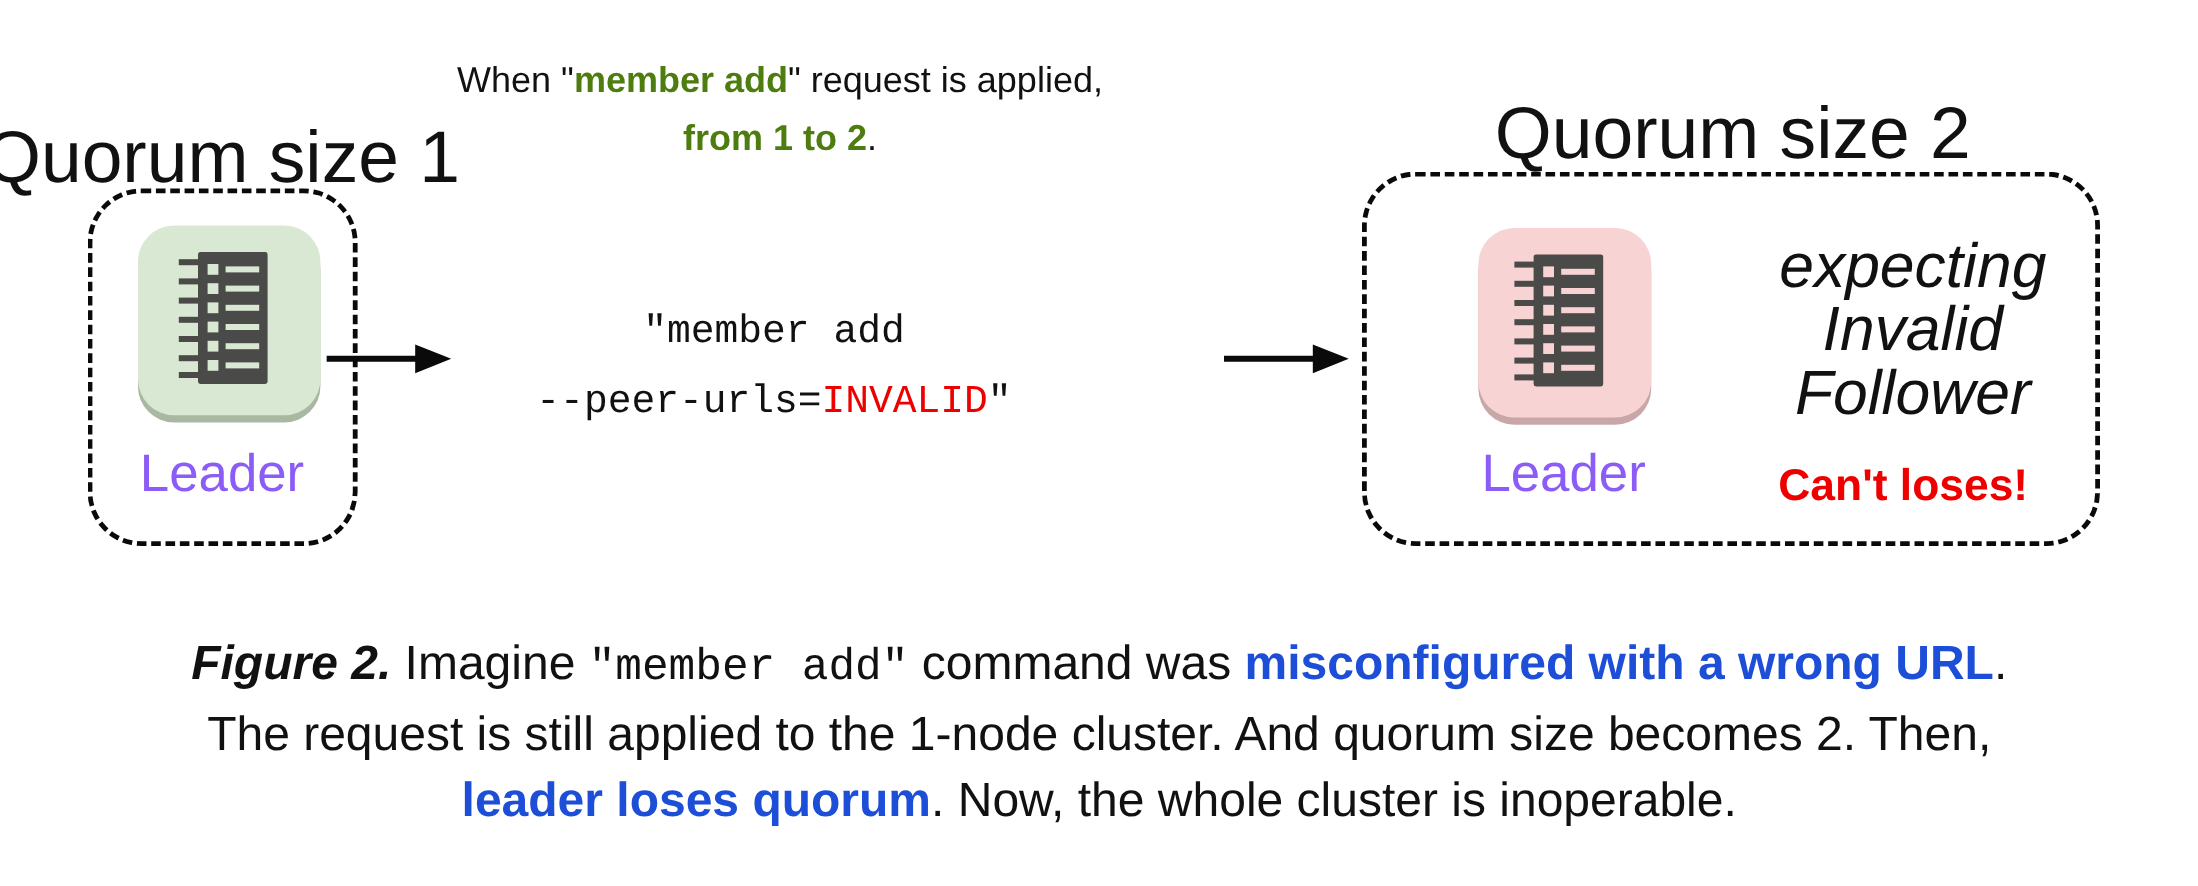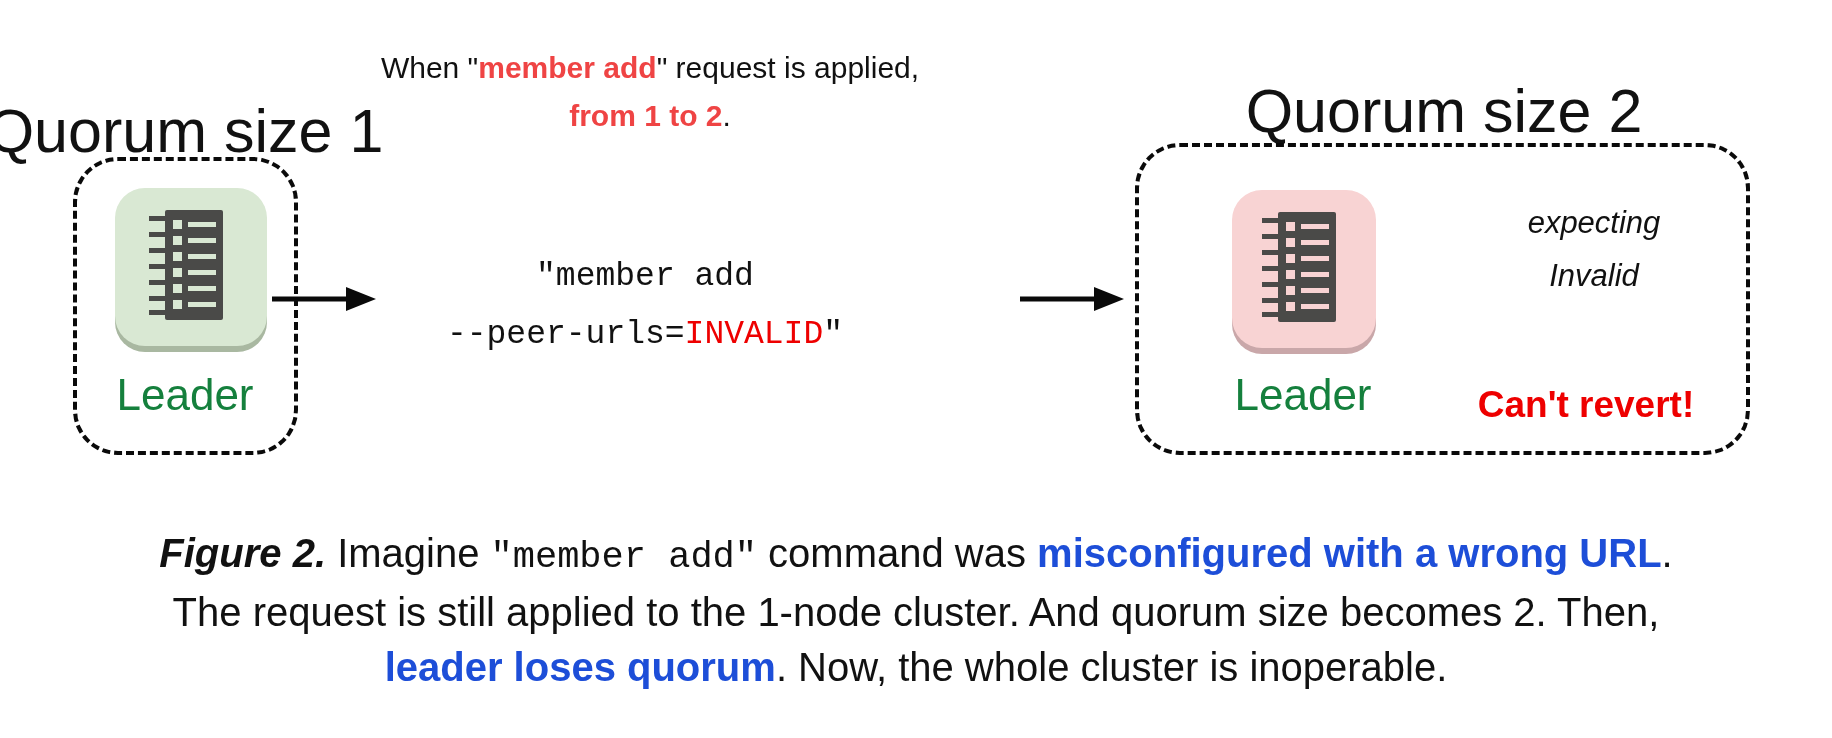--- a/index.html
+++ b/index.html
@@ -29,39 +29,39 @@
     box-sizing:border-box;
     border-radius:30px;
     display:flex;align-items:center;justify-content:center;
   }
   .node-box.green{background:#d9e8d3;box-shadow:0 6px 0 #a9b8a1;}
   .node-box.pink{background:#f8d3d3;box-shadow:0 6px 0 #c9a7a9;}
   .node-box svg .bodyfill{fill:#4a4a48;}
   .node-box.green svg .cut{fill:#d9e8d3;}
   .node-box.pink svg .cut{fill:#f8d3d3;}
 
-  .node-label{font-size:44px;color:#15803d;}
+  .node-label{font-size:44px;color:#8b5cf6;}
 
   .note{
     font-size:30px;
     line-height:48px;
     color:#111;
   }
-  .note b{color:#ef4444;font-weight:bold;}
+  .note b{color:#4d7c0f;font-weight:bold;}
 
   .code{
     font-family:"Liberation Mono", monospace;
     font-size:33px;
     line-height:58px;
     color:#111;
   }
   .code .invalid{color:#ee0000;}
 
   .expect{
-    font-size:31px;
+    font-size:52px;
     font-style:italic;
     line-height:53px;
     color:#111;
   }
   .warning{
     font-size:37px;
     font-weight:bold;
     color:#ee0000;
   }
 
@@ -169,23 +169,24 @@
           <rect class="cut" x="45" y="96" width="28" height="5"></rect>
       </svg>
     </span>
   </div>
 
   <div class="abs centered node-label" style="left:1303px;top:370px;">Leader</div>
 
   <div class="abs centered expect" style="left:1594px;top:196px;">
     <div>expecting</div>
     <div>Invalid</div>
+    <div>Follower</div>
   </div>
 
-  <div class="abs centered warning" style="left:1586px;top:384px;">Can't revert!</div>
+  <div class="abs centered warning" style="left:1586px;top:384px;">Can't loses!</div>
 
   <div class="abs caption" style="top:526px;">
     <div><span class="fig">Figure 2.</span><span> Imagine </span><span class="mono">"member add"</span><span> command was </span><b>misconfigured with a wrong URL</b><span>.</span></div>
     <div>The request is still applied to the 1-node cluster. And quorum size becomes 2. Then,</div>
     <div><b>leader loses quorum</b><span>. Now, the whole cluster is inoperable.</span></div>
   </div>
 
 </div>
 
 </body></html>

